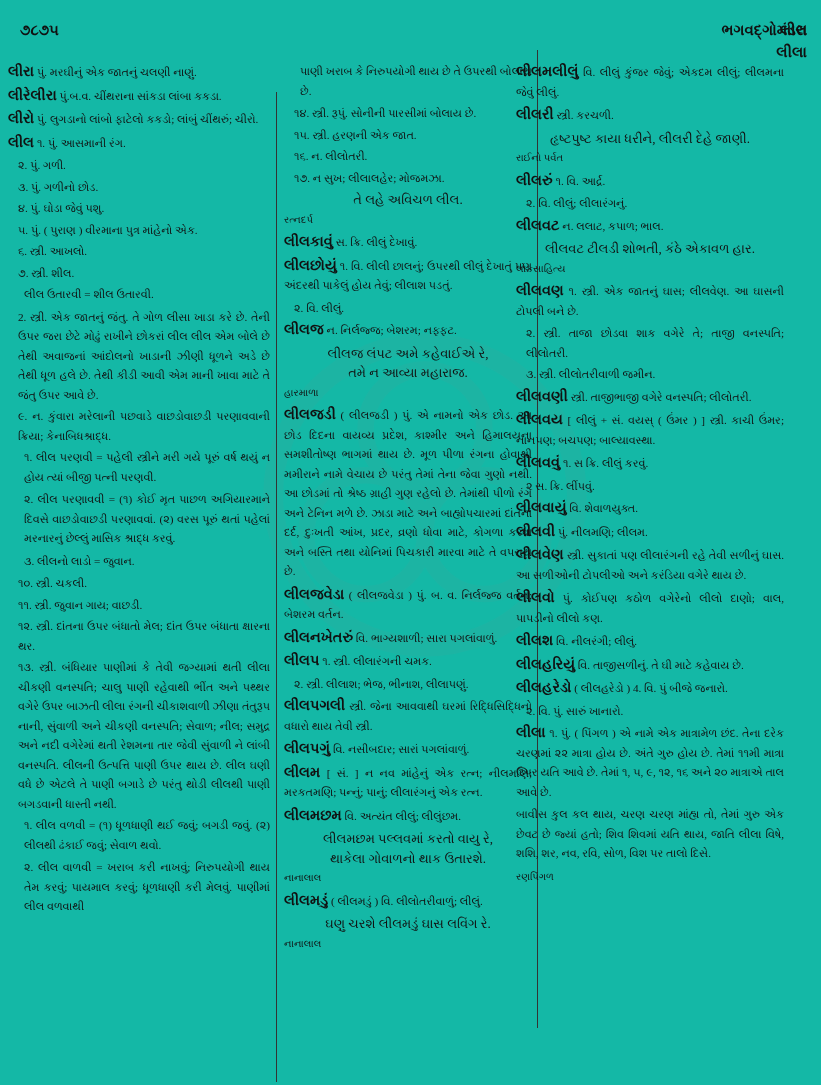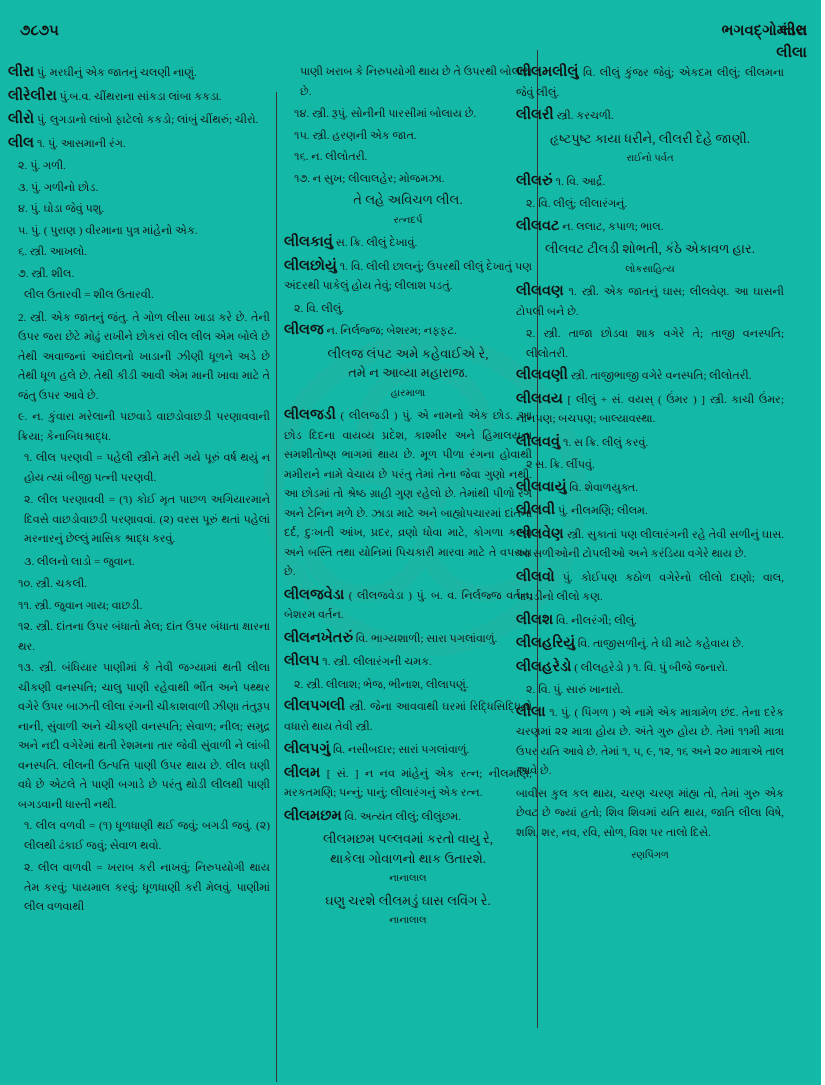--- a/index.html
+++ b/index.html
@@ -17,21 +17,21 @@
   .c2{left:284px;width:248px;}
   .c3{left:516px;width:268px;}
   .rule{position:absolute;width:1px;background:#333;}
   .r1{left:276px;top:92px;height:990px;}
   .r2{left:537px;top:50px;height:978px;}
   .entry{margin:0 0 3px 0;text-align:justify;}
   .hw{font-weight:bold;font-size:14.5px;}
   .sub{margin:0 0 2px 10px;}
   .ind{padding-left:16px;}
   .q{text-align:center;font-size:13px;margin:0;}
-  .src{text-align:center;font-size:10px;margin:0 0 3px 0;}
+  .src{text-align:left;font-size:10px;margin:0 0 3px 0;}
 </style>
 </head>
 <body>
 
 <div class="page">
 
   <svg class="watermark" viewBox="0 0 100 100">
     <circle cx="50" cy="50" r="46" fill="none" stroke="#888" stroke-width="6"></circle>
     <circle cx="50" cy="30" r="18" fill="none" stroke="#888" stroke-width="5"></circle>
     <circle cx="32" cy="62" r="18" fill="none" stroke="#888" stroke-width="5"></circle>
@@ -92,44 +92,46 @@
       <div class="entry"><span class="hw">લીલનખેતરું</span><span> વિ. ભાગ્યશાળી; સારા પગલાંવાળું.</span></div>
       <div class="entry"><span class="hw">લીલપ</span><span> ૧. સ્ત્રી. લીલારંગની ચમક.</span></div>
       <div class="entry sub">૨. સ્ત્રી. લીલાશ; ભેજ, ભીનાશ, લીલાપણું.</div>
       <div class="entry"><span class="hw">લીલપગલી</span><span> સ્ત્રી. જેના આવવાથી ઘરમાં રિદ્ધિસિદ્ધિનો વધારો થાય તેવી સ્ત્રી.</span></div>
       <div class="entry"><span class="hw">લીલપગું</span><span> વિ. નસીબદાર; સારાં પગલાંવાળું.</span></div>
       <div class="entry"><span class="hw">લીલમ</span><span> [ સં. ] ન નવ માંહેનું એક રત્ન; નીલમણિ; મરકતમણિ; પન્નું; પાનું; લીલારંગનું એક રત્ન.</span></div>
       <div class="entry"><span class="hw">લીલમછમ</span><span> વિ. અત્યંત લીલું; લીલુંછમ.</span></div>
       <div class="q">લીલમછમ પલ્લવમાં કરતો વાયુ રે,</div>
       <div class="q">થાકેલા ગોવાળનો થાક ઉતારશે.</div>
       <div class="src">નાનાલાલ</div>
+      <div class="entry"><span class="hw">લીલમડું</span><span> ( લીલમડું ) વિ. લીલોતરીવાળું; લીલું.</span></div>
       <div class="q">ઘણુ ચરશે લીલમડું ઘાસ લવિંગ રે.</div>
       <div class="src">નાનાલાલ</div>
     </div>
   <div class="col c3">
       <div class="entry"><span class="hw">લીલમલીલું</span><span> વિ. લીલું કુંજર જેવું; એકદમ લીલું; લીલમના જેવું લીલું.</span></div>
       <div class="entry"><span class="hw">લીલરી</span><span> સ્ત્રી. કરચળી.</span></div>
       <div class="q">હૃષ્ટપુષ્ટ કાયા ધરીને, લીલરી દેહે જાણી.</div>
       <div class="src">રાઈનો પર્વત</div>
       <div class="entry"><span class="hw">લીલરું</span><span> ૧. વિ. આર્દ્ર.</span></div>
       <div class="entry sub">૨. વિ. લીલું; લીલારંગનું.</div>
       <div class="entry"><span class="hw">લીલવટ</span><span> ન. લલાટ, કપાળ; ભાલ.</span></div>
       <div class="q">લીલવટ ટીલડી શોભતી, કંઠે એકાવળ હાર.</div>
       <div class="src">લોકસાહિત્ય</div>
       <div class="entry"><span class="hw">લીલવણ</span><span> ૧. સ્ત્રી. એક જાતનું ઘાસ; લીલવેણ. આ ઘાસની ટોપલી બને છે.</span></div>
       <div class="entry sub">૨. સ્ત્રી. તાજા છોડવા શાક વગેરે તે; તાજી વનસ્પતિ; લીલોતરી.</div>
+      <div class="entry sub">૩. સ્ત્રી. લીલોતરીવાળી જમીન.</div>
       <div class="entry"><span class="hw">લીલવણી</span><span> સ્ત્રી. તાજીભાજી વગેરે વનસ્પતિ; લીલોતરી.</span></div>
       <div class="entry"><span class="hw">લીલવય</span><span> [ લીલું + સં. વયસ્ ( ઉંમર ) ] સ્ત્રી. કાચી ઉંમર; નાનપણ; બચપણ; બાલ્યાવસ્થા.</span></div>
       <div class="entry"><span class="hw">લીલવવું</span><span> ૧. સ ક્રિ. લીલું કરવું.</span></div>
       <div class="entry sub">૨ સ. ક્રિ. લીંપવું.</div>
       <div class="entry"><span class="hw">લીલવાયું</span><span> વિ. શેવાળયુક્ત.</span></div>
       <div class="entry"><span class="hw">લીલવી</span><span> પું. નીલમણિ; લીલમ.</span></div>
       <div class="entry"><span class="hw">લીલવેણ</span><span> સ્ત્રી. સુકાતાં પણ લીલારંગની રહે તેવી સળીનું ઘાસ. આ સળીઓની ટોપલીઓ અને કરંડિયા વગેરે થાય છે.</span></div>
       <div class="entry"><span class="hw">લીલવો</span><span> પું. કોઈપણ કઠોળ વગેરેનો લીલો દાણો; વાલ, પાપડીનો લીલો કણ.</span></div>
       <div class="entry"><span class="hw">લીલશ</span><span> વિ. નીલરંગી; લીલું.</span></div>
       <div class="entry"><span class="hw">લીલહરિયું</span><span> વિ. તાજીસળીનું. તે ઘી માટે કહેવાય છે.</span></div>
-      <div class="entry"><span class="hw">લીલહરેડો</span><span> ( લીલહરેડો ) ૧. વિ. પું બીજે જનારો.</span></div>
+      <div class="entry"><span class="hw">લીલહરેડો</span><span> ( લીલહરેડો ) 4. વિ. પું બીજે જનારો.</span></div>
       <div class="entry sub">૨. વિ. પું. સારું ખાનારો.</div>
       <div class="entry"><span class="hw">લીલા</span><span> ૧. પું. ( પિંગળ ) એ નામે એક માત્રામેળ છંદ. તેના દરેક ચરણમાં ૨૨ માત્રા હોય છે. અંતે ગુરુ હોય છે. તેમાં ૧૧મી માત્રા ઉપર યતિ આવે છે. તેમાં ૧, ૫, ૯, ૧૨, ૧૬ અને ૨૦ માત્રાએ તાલ આવે છે.</span></div>
       <div class="entry">બાવીસ કુલ કલ થાય, ચરણ ચરણ માંહ્ય તો, તેમાં ગુરુ એક છેવટ છે જ્યાં હતો; શિવ શિવમાં યતિ થાય, જાતિ લીલા વિષે, શશિ, શર, નવ, રવિ, સોળ, વિશ પર તાલો દિસે.</div>
       <div class="src">રણપિંગળ</div>
     </div>
 </div>
 
 </body></html>

